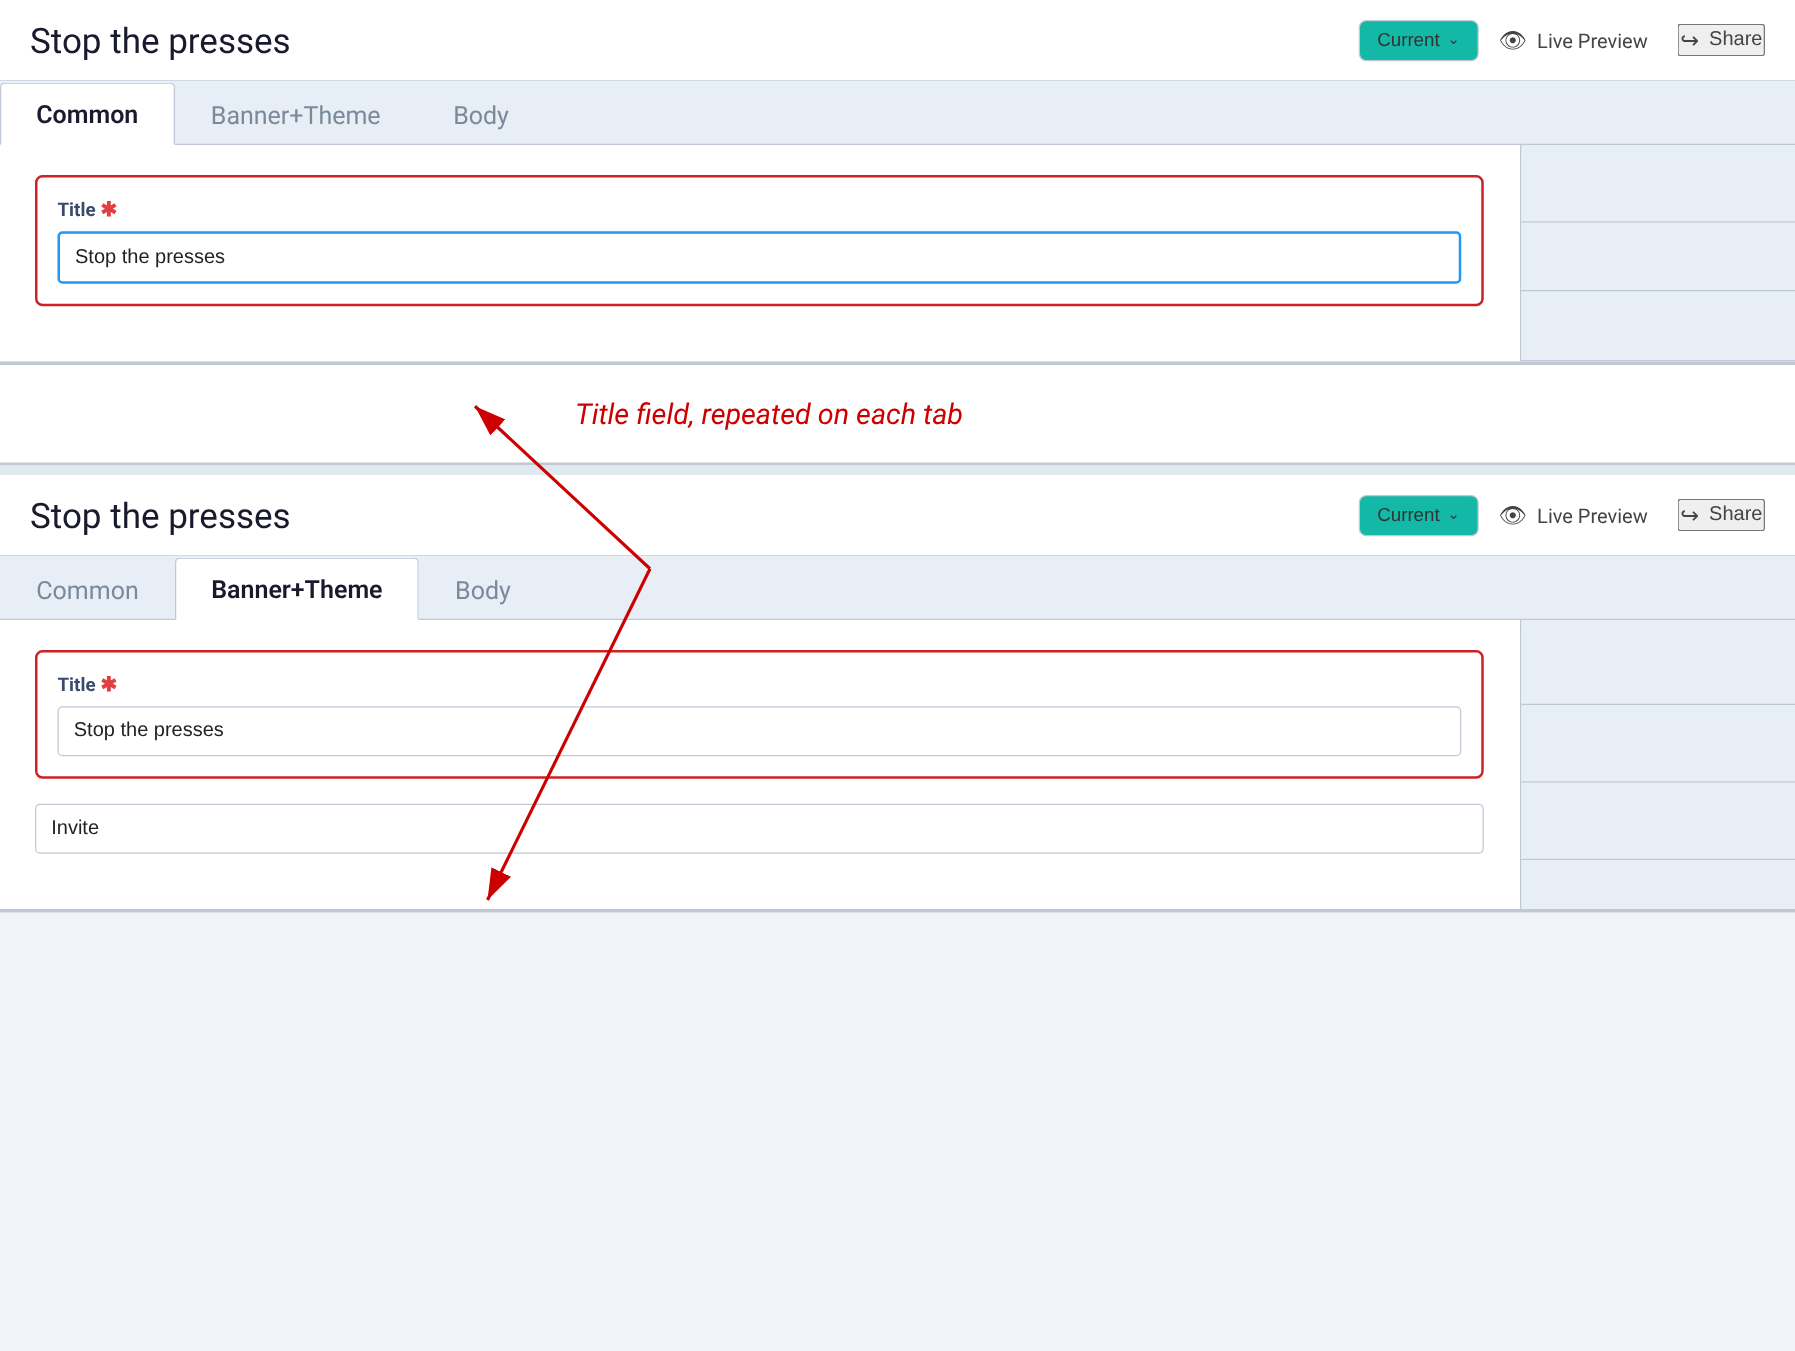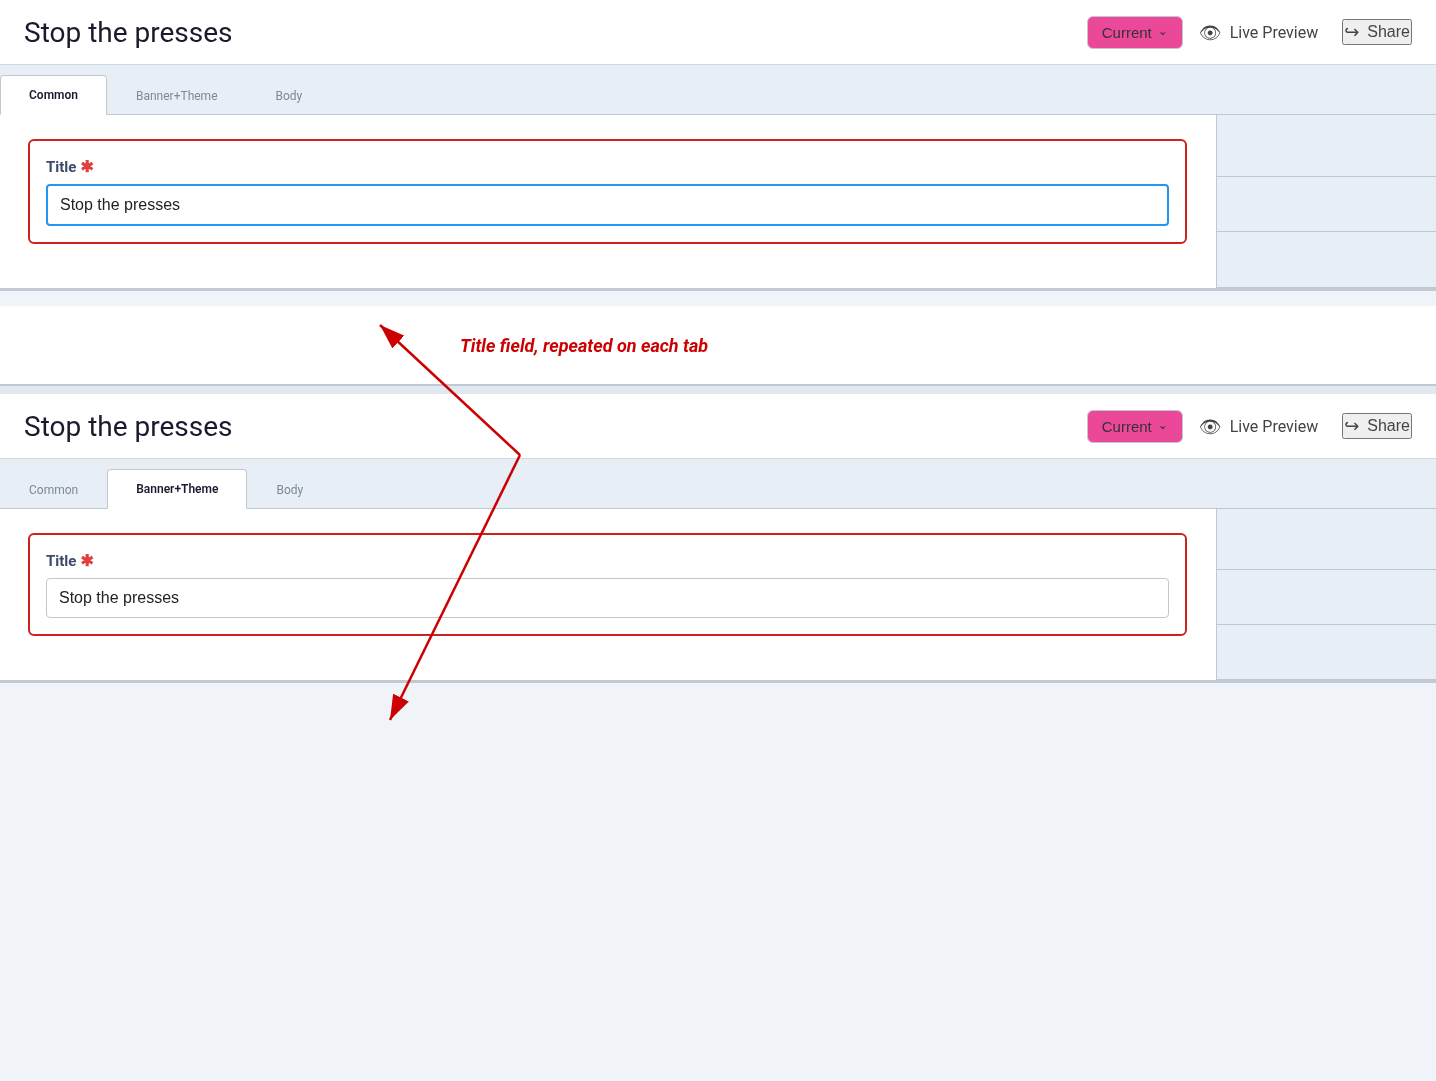--- a/index.html
+++ b/index.html
@@ -31,21 +31,21 @@
 
     .current-dropdown {
       display: flex;
       align-items: flex-start;
       gap: 6px;
       border: 1px solid #c0c8d4;
       border-radius: 6px;
       padding: 7px 14px;
       font-size: 15px;
       color: #333;
-      background: #ec4899;
+      background: #14b8a6;
       cursor: pointer;
       white-space: nowrap;
     }
 
     .header-actions {
       display: flex;
       align-items: center;
       gap: 24px;
       margin-left: auto;
     }
@@ -74,21 +74,21 @@
       display: flex;
       align-items: flex-end;
       background: #e8eef5;
       padding: 0 0 0 0;
       border-bottom: 1px solid #c0c8d4;
       min-height: 50px;
     }
 
     .tab {
       padding: 12px 28px;
-      font-size: 12px;
+      font-size: 20px;
       color: #7a8a9a;
       cursor: pointer;
       border: 1px solid transparent;
       border-bottom: none;
       border-radius: 4px 4px 0 0;
       position: relative;
       top: 1px;
       background: transparent;
       white-space: nowrap;
     }
@@ -146,22 +146,22 @@
     
     .red-outline-box {
       border: 2px solid #cc2222;
       border-radius: 6px;
       padding: 16px;
       margin-bottom: 20px;
     }
 
     .annotation-text {
       color: #cc0000;
-      font-size: 18px;
-      font-weight: 700;
+      font-size: 23px;
+      font-weight: 400;
       font-style: italic;
     }
 
     
     .right-sidebar {
       width: 220px;
       background: #e8eef5;
       border-left: 1px solid #c0c8d4;
       min-height: 100%;
       position: absolute;
@@ -188,21 +188,21 @@
     }
 
     .main-area {
       flex: 1;
       max-width: 1215px;
     }
 
     
     .section-wrapper {
       background: #fff;
-      margin-bottom: 15px;
+      margin-bottom: 0;
       border-bottom: 3px solid #c0c8d4;
     }
 
     
     .panel-separator {
       height: 8px;
       background: #e0e8f0;
     }
 
     
@@ -326,20 +326,21 @@
 
           <div class="red-outline-box">
             <div class="field-label">
               <span>Title</span>
               <span class="required-star">✱</span>
             </div>
             <input class="field-input" type="text" value="Stop the presses" style="">
           </div>
 
           <div class="field-group">
+            <input class="field-input" type="text" value="Invite" style="">
           </div>
         </div>
 
         <div class="right-sidebar">
           <div class="sidebar-item-stub"></div>
           <div class="sidebar-item-stub"></div>
           <div class="sidebar-item-stub"></div>
         </div>
       </div>
     </div>

